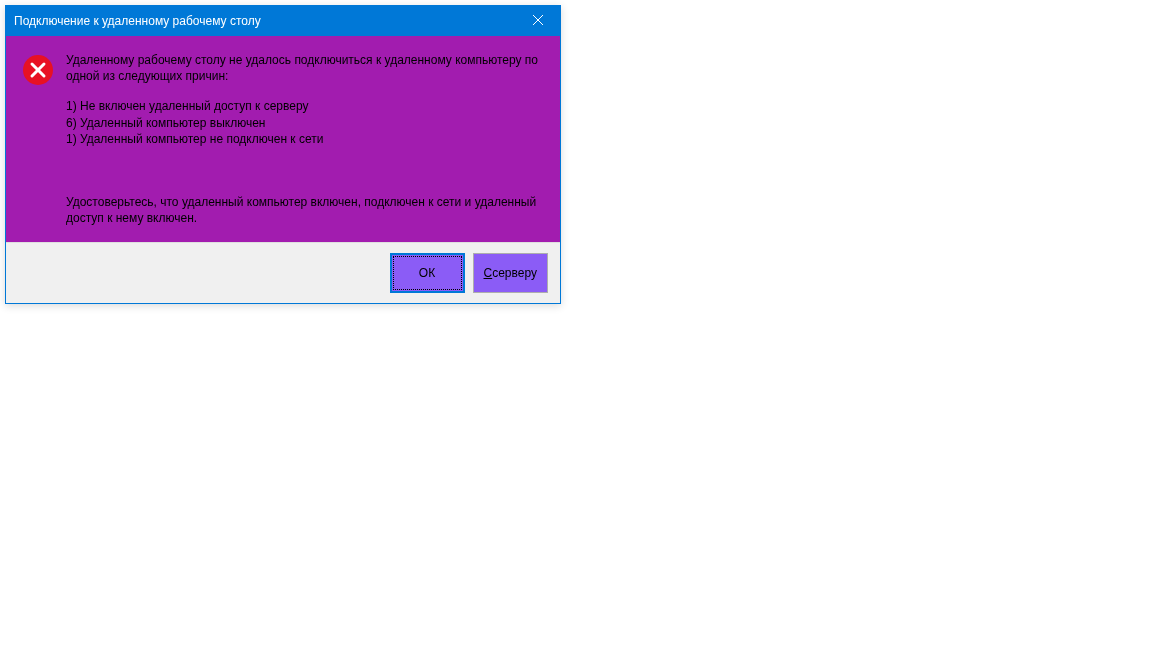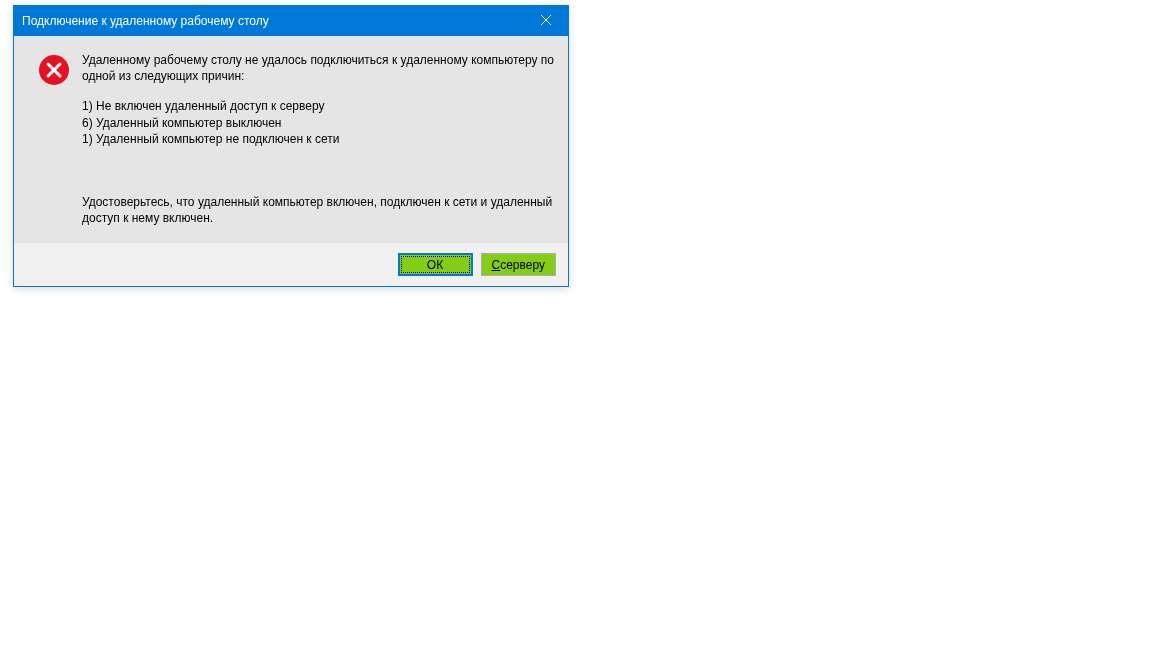--- a/index.html
+++ b/index.html
@@ -10,21 +10,21 @@
     body {
       font-family: "Segoe UI", Tahoma, sans-serif;
       font-size: 12px;
       background: #ffffff;
       width: 1152px;
       height: 648px;
       position: relative;
     }
     .dialog {
       position: absolute;
-      left: 13px;
+      left: 5px;
       top: 5px;
       width: 556px;
       border: 1px solid #0078d7;
       background: #ffffff;
       box-shadow: 0 2px 8px rgba(0,0,0,0.15);
     }
     .titlebar {
       background: #0078d7;
       color: #ffffff;
       height: 30px;
@@ -42,22 +42,22 @@
       display: flex;
       align-items: center;
       justify-content: center;
       cursor: pointer;
     }
     .titlebar-close svg {
       width: 10px;
       height: 10px;
     }
     .content {
-      background: #e5e5e5;
-      padding: 16px 12px 12px 24px;
+      background: #a21caf;
+      padding: 16px 12px 12px 16px;
       display: flex;
       align-items: flex-start;
     }
     .error-icon {
       flex-shrink: 0;
       width: 32px;
       height: 32px;
       margin-right: 12px;
       margin-top: 2px;
     }
@@ -80,24 +80,24 @@
     .button-bar {
       background: #f0f0f0;
       border-top: 1px solid #dfdfdf;
       padding: 10px 12px;
       display: flex;
       justify-content: flex-end;
       gap: 8px;
     }
     .btn {
       min-width: 75px;
-      height: 23px;
+      height: 40px;
       font-size: 12px;
       font-family: inherit;
-      background: #84cc16;
+      background: #8b5cf6;
       border: 1px solid #adadad;
       cursor: pointer;
       padding: 0 10px;
     }
     .btn.default {
       border: 2px solid #0078d7;
       outline: 1px dotted #000000;
       outline-offset: -4px;
     }
     .btn .underline {

